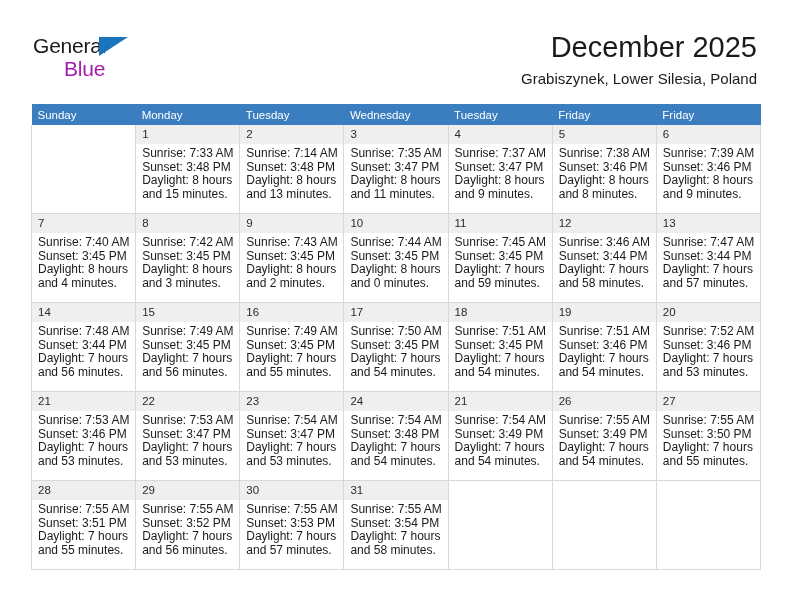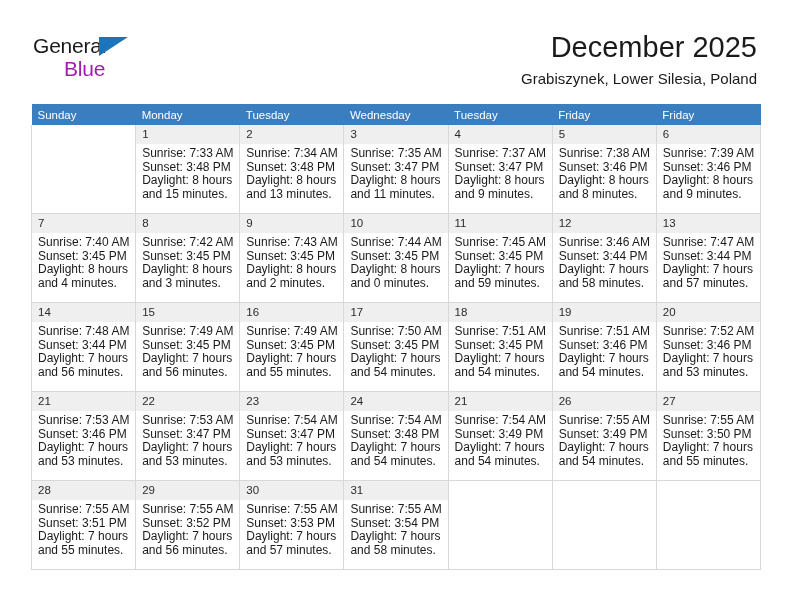--- a/index.html
+++ b/index.html
@@ -191,21 +191,21 @@
             <div class="dayinfo">
               <div>Sunrise: 7:33 AM</div>
               <div>Sunset: 3:48 PM</div>
               <div>Daylight: 8 hours</div>
               <div>and 15 minutes.</div>
             </div>
           </td>
           <td class="">
             <div class="daynum">2</div>
             <div class="dayinfo">
-              <div>Sunrise: 7:34 AM</div>
+              <div>Sunrise: 7:14 AM</div>
               <div>Sunset: 3:48 PM</div>
               <div>Daylight: 8 hours</div>
               <div>and 13 minutes.</div>
             </div>
           </td>
           <td class="">
             <div class="daynum">3</div>
             <div class="dayinfo">
               <div>Sunrise: 7:35 AM</div>
               <div>Sunset: 3:47 PM</div>

